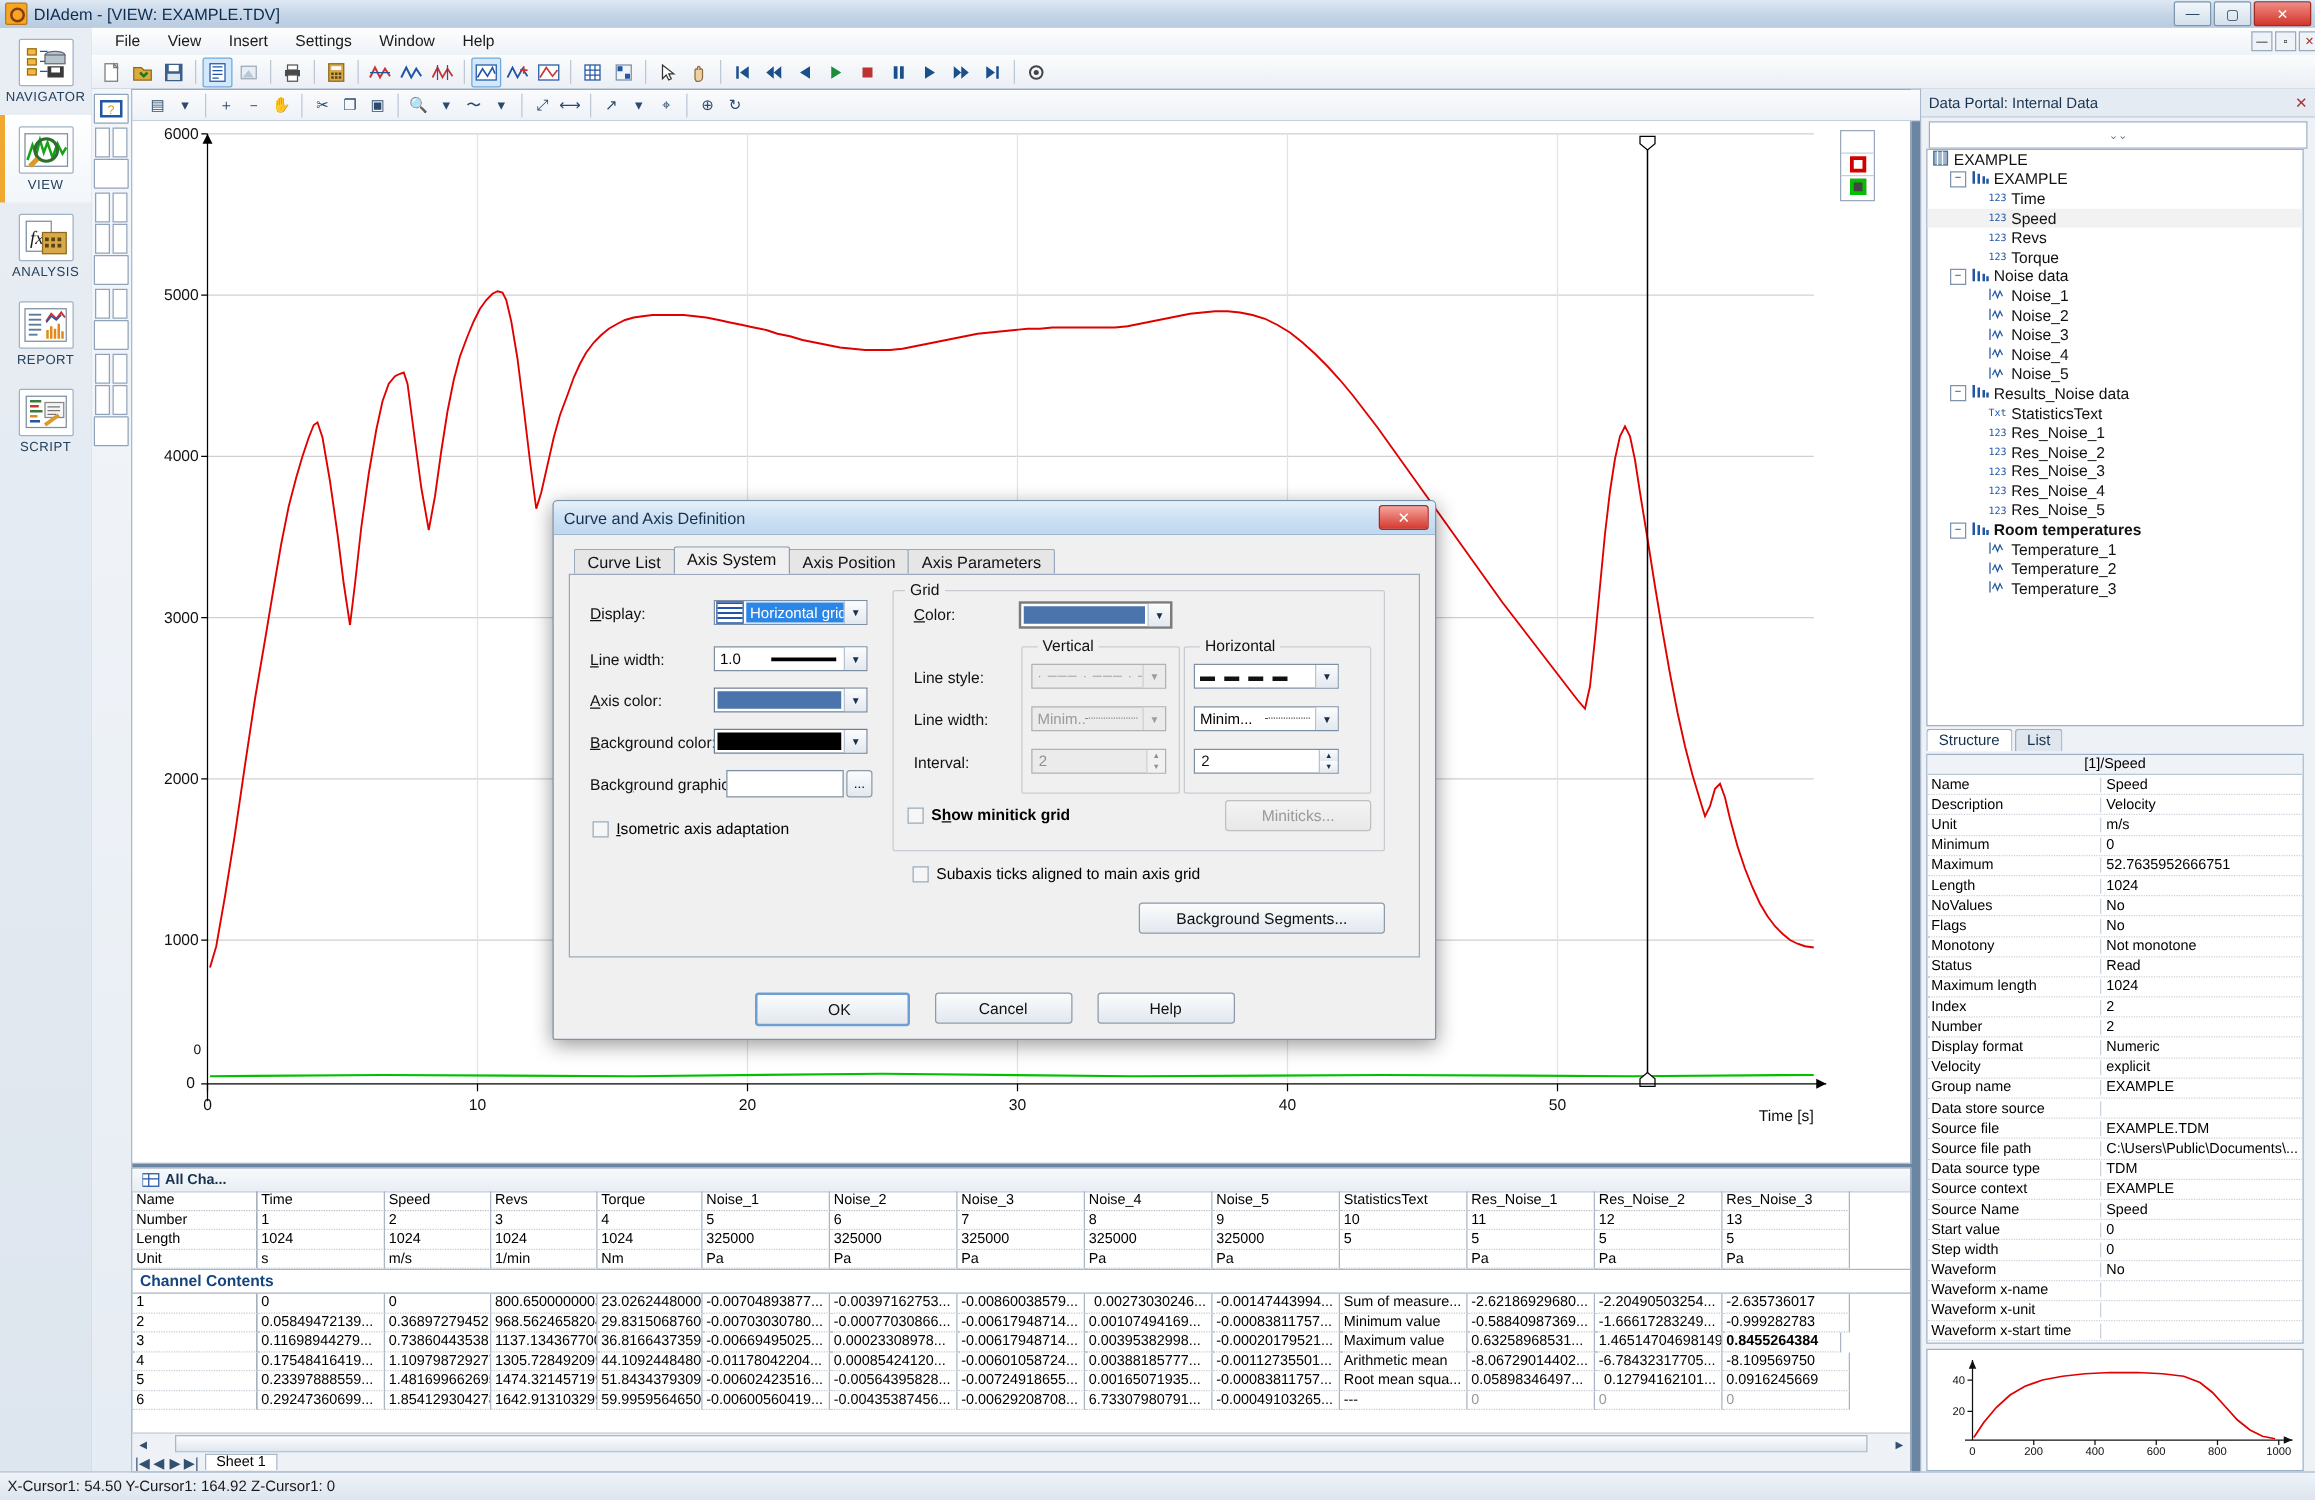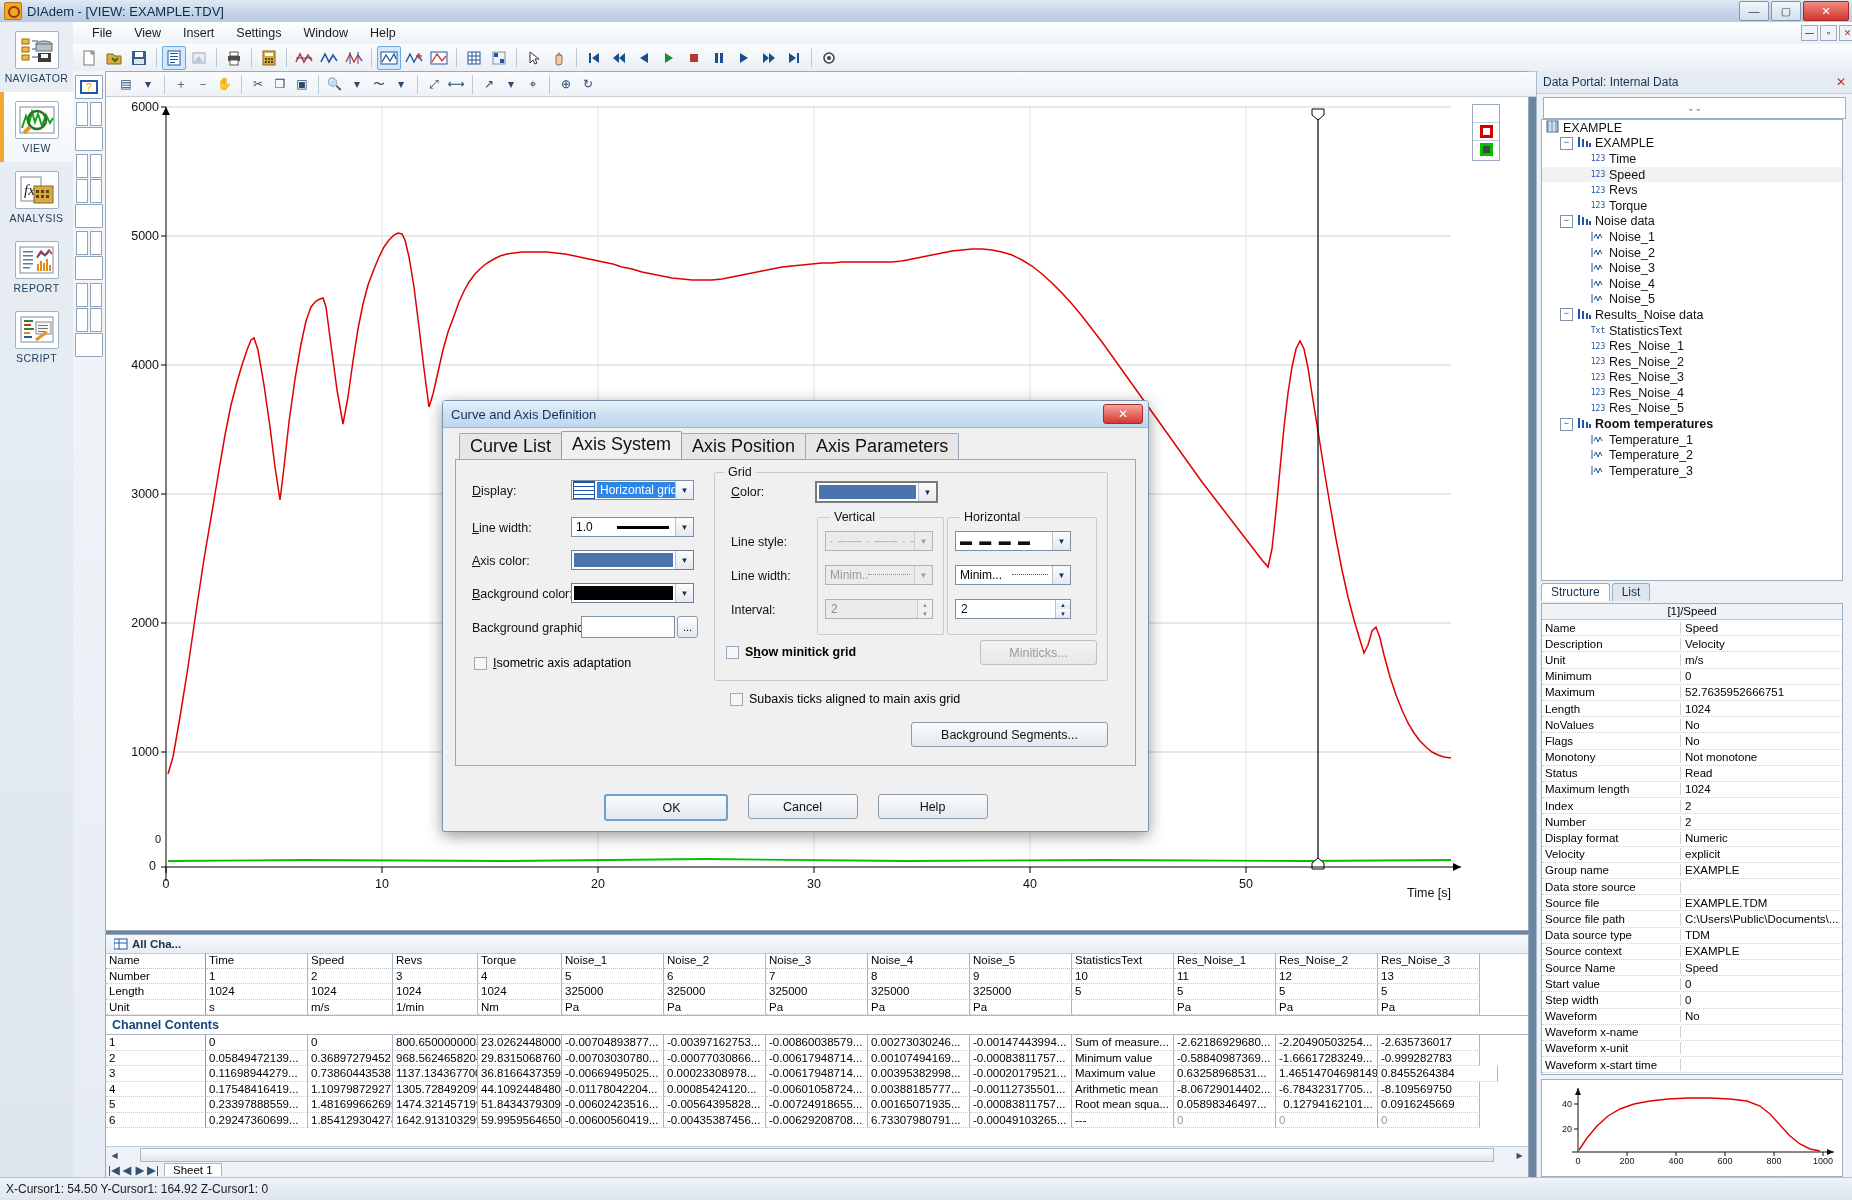--- a/index.html
+++ b/index.html
@@ -133,21 +133,21 @@
      border-radius:4px 4px 2px 2px;}
   .dlg-title{height:26px;border-radius:3px 3px 0 0;
      background:linear-gradient(180deg,#e7f1fb 0%,#cfe2f4 45%,#bed7ef 100%);
      border-bottom:1px solid #9fb6cc;display:flex;align-items:center;padding-left:8px;
      font-size:13px;color:#17324f;}
   .dlg-close{position:absolute;right:5px;top:3px;width:38px;height:18px;border-radius:3px;
      background:linear-gradient(180deg,#f6a49c,#d4392e);border:1px solid #a62b22;color:#fff;
      display:flex;align-items:center;justify-content:center;font-size:12px;}
   .dlg-body{position:absolute;left:0;right:0;top:26px;bottom:0;padding:10px 12px;}
   .tabs{display:flex;align-items:flex-end;height:22px;margin-left:4px;}
-  .tab{border:1px solid #9aa9bb;border-bottom:none;background:#e6e6e6;padding:2px 10px;font-size:18px;
+  .tab{border:1px solid #9aa9bb;border-bottom:none;background:#e6e6e6;padding:2px 10px;font-size:13px;
      margin-right:-1px;border-radius:2px 2px 0 0;color:#111;}
   .tab.active{background:#f0f0f0;border-color:#8fa0b4;padding-bottom:4px;position:relative;z-index:2;}
   .tabpane{border:1px solid #9aa9bb;background:#f0f0f0;height:305px;position:relative;}
   .lbl{font-size:12.5px;color:#111;}
   .fld{position:absolute;}
   .combo{height:20px;border:1px solid #7d8fa3;background:#fff;display:flex;align-items:center;
      box-sizing:border-box;font-size:12px;}
   .combo .txt{flex:1;padding-left:4px;overflow:hidden;white-space:nowrap;}
   .combo .arrow{width:17px;height:18px;border-left:1px solid #b7c3d0;
      background:linear-gradient(180deg,#fbfcfd,#e3e9f0);display:flex;align-items:center;justify-content:center;
@@ -726,21 +726,21 @@
       <div id="content-rows">
           <div class="grow">
             <div class="gc first">1</div>
             <div class="gc" style="width: 102px;">0</div>
             <div class="gc" style="width: 85px;">0</div>
             <div class="gc" style="width: 85px;">800.650000000373</div>
             <div class="gc" style="width: 84px;">23.026244800014</div>
             <div class="gc" style="width: 102px;">-0.00704893877...</div>
             <div class="gc" style="width: 102px;">-0.00397162753...</div>
             <div class="gc" style="width: 102px;">-0.00860038579...</div>
-            <div class="gc" style="width: 102px;">0.00273030246...</div>
+            <div class="gc" style="width: 102px; text-align: center;">0.00273030246...</div>
             <div class="gc" style="width: 102px;">-0.00147443994...</div>
             <div class="gc" style="width: 102px;">Sum of measure...</div>
             <div class="gc" style="width: 102px;">-2.62186929680...</div>
             <div class="gc" style="width: 102px;">-2.20490503254...</div>
             <div class="gc" style="width: 102px;">-2.635736017</div>
           </div>
           <div class="grow">
             <div class="gc first">2</div>
             <div class="gc" style="width: 102px;">0.05849472139...</div>
             <div class="gc" style="width: 85px;">0.36897279452...</div>
@@ -763,21 +763,21 @@
             <div class="gc" style="width: 85px;">1137.13436770067</div>
             <div class="gc" style="width: 84px;">36.816643735976</div>
             <div class="gc" style="width: 102px;">-0.00669495025...</div>
             <div class="gc" style="width: 102px;">0.00023308978...</div>
             <div class="gc" style="width: 102px;">-0.00617948714...</div>
             <div class="gc" style="width: 102px;">0.00395382998...</div>
             <div class="gc" style="width: 102px;">-0.00020179521...</div>
             <div class="gc" style="width: 102px;">Maximum value</div>
             <div class="gc" style="width: 102px;">0.63258968531...</div>
             <div class="gc" style="width: 102px;">1.46514704698149</div>
-            <div class="gc" style="width: 120px;">0.8455264384</div>
+            <div class="gc" style="width: 95px; font-weight: bold;">0.8455264384</div>
           </div>
           <div class="grow">
             <div class="gc first">4</div>
             <div class="gc" style="width: 102px;">0.17548416419...</div>
             <div class="gc" style="width: 85px;">1.10979872927783</div>
             <div class="gc" style="width: 85px;">1305.72849209979</div>
             <div class="gc" style="width: 84px;">44.1092448480194</div>
             <div class="gc" style="width: 102px;">-0.01178042204...</div>
             <div class="gc" style="width: 102px;">0.00085424120...</div>
             <div class="gc" style="width: 102px;">-0.00601058724...</div>

